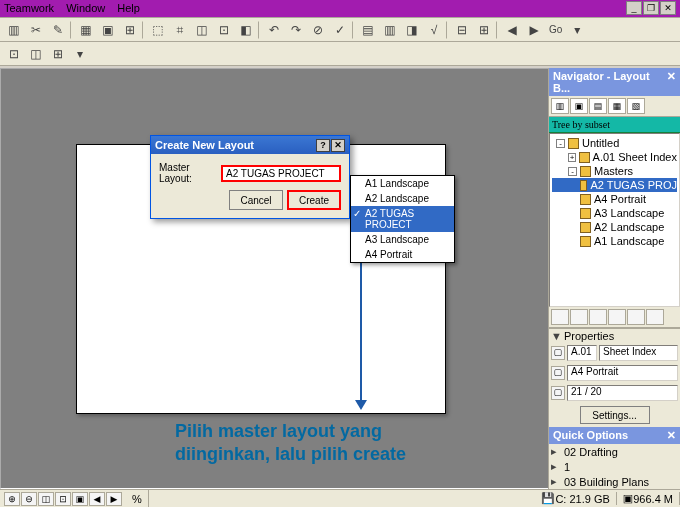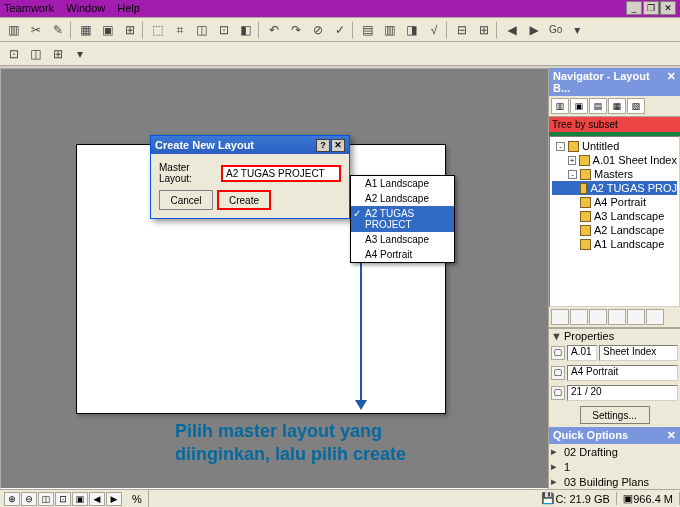--- a/index.html
+++ b/index.html
@@ -19,21 +19,21 @@
 .canvas { position: absolute; left: 75px; top: 75px; width: 370px; height: 270px; background: #fff; border: 1px solid #000; box-shadow: 2px 2px 4px rgba(0,0,0,0.3); }
 
 .dialog { position: absolute; left: 150px; top: 135px; width: 200px; background: #ece9d8; border: 1px solid #0054e3; box-shadow: 3px 3px 6px rgba(0,0,0,0.4); z-index: 10; }
 .dlg-title { height: 18px; background: linear-gradient(#3b77d3,#2a5fc0); color: #fff; padding: 2px 4px; font-weight: bold; font-size: 10px; display: flex; align-items: center; justify-content: space-between; }
 .dlg-x { display: flex; gap: 1px; }
 .dlg-x div { width: 14px; height: 13px; background: #d4d0c8; border: 1px solid #404040; font-size: 9px; text-align: center; line-height: 11px; color: #000; }
 .dlg-body { padding: 8px; }
 .dlg-row { display: flex; align-items: center; margin-bottom: 6px; }
 .dlg-lbl { width: 62px; font-size: 10px; }
 .dlg-inp { flex: 1; height: 17px; border: 2px solid red; background: #fff; padding: 1px 3px; font-size: 10px; }
-.dlg-btns { display: flex; justify-content: flex-start; gap: 4px; margin-top: 6px; }
+.dlg-btns { display: flex; justify-content: flex-end; gap: 4px; margin-top: 6px; }
 .dbtn { width: 54px; height: 20px; background: #ece9d8; border: 1px solid #808080; font-size: 10px; }
 .dbtn.red { border: 2px solid red; }
 
 .dropdown { position: absolute; left: 350px; top: 175px; width: 105px; background: #fff; border: 1px solid #000; box-shadow: 2px 2px 4px rgba(0,0,0,0.4); z-index: 11; }
 .dd-item { padding: 2px 6px 2px 14px; font-size: 10px; position: relative; }
 .dd-item.sel { background: #316ac5; color: #fff; }
 .dd-item.sel::before { content: "✓"; position: absolute; left: 2px; }
 
 .arrow-line { position: absolute; left: 360px; top: 234px; width: 2px; height: 170px; background: #1e5aa8; z-index: 5; }
 .arrow-head { position: absolute; left: 355px; top: 400px; width: 0; height: 0; border-left: 6px solid transparent; border-right: 6px solid transparent; border-top: 10px solid #1e5aa8; z-index: 5; }
@@ -43,21 +43,21 @@
 .pane-title { background: #7a96df; color: #fff; font-size: 10px; padding: 2px 4px; font-weight: bold; display: flex; justify-content: space-between; }
 .pane-tabs { display: flex; gap: 1px; padding: 2px; border-bottom: 1px solid #aca899; }
 .ptab { width: 18px; height: 16px; border: 1px solid #aca899; background: #fff; font-size: 9px; text-align: center; line-height: 14px; }
 .tree { flex: 1; background: #fff; border: 1px inset #d4d0c8; padding: 2px; font-size: 10px; overflow: hidden; }
 .tnode { padding: 1px 0 1px 4px; white-space: nowrap; display: flex; align-items: center; gap: 3px; }
 .tnode .box { width: 9px; height: 9px; border: 1px solid #808080; text-align: center; line-height: 7px; font-size: 8px; }
 .tnode .ic { width: 11px; height: 11px; background: #f0c040; border: 1px solid #806020; }
 .tnode.sel { background: #316ac5; color: #fff; }
 .indent1 { padding-left: 16px; }
 .indent2 { padding-left: 28px; }
-.tree-hdr { font-size: 10px; padding: 2px 3px; border-bottom: 4px solid #15803d; background: #ef4444; }
+.tree-hdr { font-size: 10px; padding: 2px 3px; border-bottom: 1px solid #15803d; background: #14b8a6; font-family: Liberation Serif, serif; }
 
 .prop-pane { border-top: 1px solid #aca899; }
 .prop-row { display: flex; padding: 2px; gap: 2px; align-items: center; }
 .prop-inp { height: 16px; border: 1px inset #d4d0c8; background: #fff; font-size: 10px; padding: 0 3px; flex: 1; }
 .prop-ic { width: 14px; height: 14px; border: 1px solid #aca899; background: #f5f5f5; font-size: 9px; text-align: center; }
 .setbtn { width: 70px; height: 18px; margin: 3px auto; display: block; background: #ece9d8; border: 1px solid #808080; font-size: 10px; }
 
 .tool-row { display: flex; gap: 1px; padding: 2px; border-bottom: 1px solid #aca899; }
 .tool-row .tb { width: 18px; height: 16px; border: 1px solid #aca899; background: #f5f5f5; }
 

